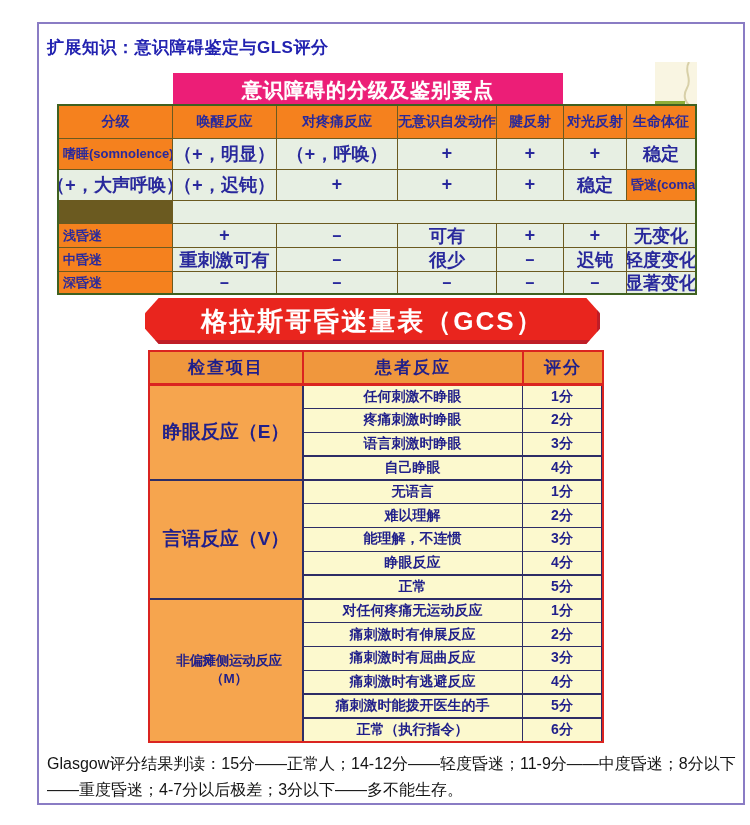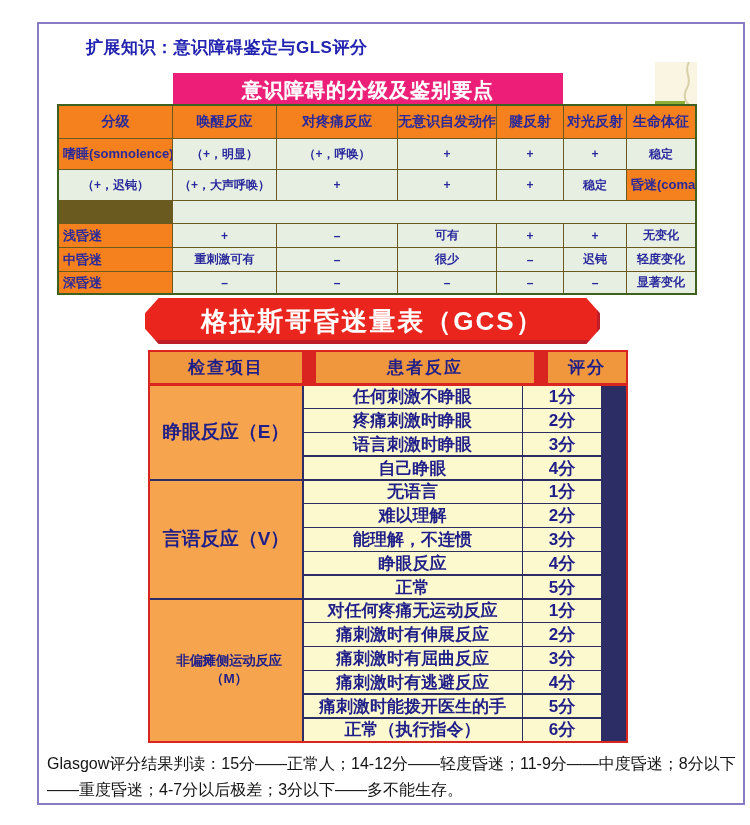--- a/index.html
+++ b/index.html
@@ -7,21 +7,21 @@
     width:750px;height:825px;position:relative;background:#ffffff;
     font-family:"Liberation Sans","DejaVu Sans",sans-serif;
     overflow:hidden;
   }
   .frame{
     position:absolute;left:37px;top:22px;width:704px;height:779px;
     border:2px solid var(--frame,#8a7cc4);
   }
   .title{
     position:absolute;left:47px;top:36px;
-    font-size:17px;font-weight:bold;color:#2222b0;letter-spacing:.5px;margin-left:39px;
+    font-size:17px;font-weight:bold;color:#2222b0;letter-spacing:.5px;
   }
   .decoration{
     position:absolute;left:655px;top:62px;width:42px;height:43px;
     background:#f9f5e2;overflow:hidden;
   }
   .decoration svg{display:block;}
   .banner1{
     position:absolute;left:173px;top:73px;width:390px;height:35px;
     background:var(--pink,#ec1e77);
     color:#fff;font-size:20px;font-weight:bold;letter-spacing:1px;
@@ -42,40 +42,40 @@
     display:flex;align-items:center;justify-content:center;text-align:center;
     padding:0 0;overflow:hidden;
   }
   .t1-level{
     background:var(--t1orange,#f5811e);color:var(--t1navy,#29299c);
     font-weight:bold;font-size:13px;
     display:flex;align-items:center;padding-left:4px;overflow:hidden;white-space:nowrap;
   }
   .t1-cell{
     background:var(--t1cell,#e7efe3);color:var(--t1navy,#29299c);
-    font-weight:bold;font-size:12px;
-    display:flex;align-items:center;justify-content:center;overflow:hidden;white-space:nowrap;
+    font-weight:bold;font-size:18px;
+    display:flex;align-items:center;justify-content:center;overflow:hidden;white-space:nowrap;font-family:Liberation Mono, monospace;
   }
   .t1-cell.merged{grid-column:2 / 8;}
   
   .banner2{
     position:absolute;left:145px;top:298px;width:455px;height:46px;
     background:var(--red,#e9251e);
     clip-path:polygon(3% 0,97% 0,100% 33%,100% 67%,97% 100%,3% 100%,0 67%,0 33%);
     color:#fff;font-size:26px;font-weight:bold;letter-spacing:2px;
     display:flex;align-items:center;justify-content:center;
     box-shadow:inset -3px -4px 0 rgba(140,20,50,.45);
   }
   
   .table2{
     position:absolute;left:148px;top:350px;
     border:2.5px solid var(--t2red,#da2420);background:var(--t2red,#da2420);
   }
   .t2-head{
-    display:grid;grid-template-columns:152px 218px 78px;gap:14px;
+    display:grid;grid-template-columns:152px 218px 78px;gap:2px;
     background:var(--t2red,#da2420);
   }
   .t2-hd{
     height:31px;background:var(--t2hd,#f0973d);color:var(--t2navy,#201f8a);
     font-size:17px;font-weight:bold;letter-spacing:2px;
     display:flex;align-items:center;justify-content:center;
   }
   .t2-body{
     display:grid;grid-template-columns:152px 218px 78px;
     grid-auto-rows:22.3px;gap:1.5px;
@@ -83,21 +83,21 @@
   }
   .t2-item{
     background:var(--t2item,#f6a54e);color:var(--t2navy,#201f8a);
     font-weight:bold;font-size:19px;
     display:flex;align-items:center;justify-content:center;text-align:center;
     padding:0 2px;overflow:hidden;
   }
   .t2-item.long{font-size:13.5px;letter-spacing:-.3px;}
   .t2-resp,.t2-score{
     background:var(--t2cell,#fcf9ce);color:var(--t2navy,#201f8a);
-    font-weight:bold;font-size:17px;
+    font-weight:bold;font-size:14px;
     display:flex;align-items:center;justify-content:center;overflow:hidden;white-space:nowrap;
   }
   
   .footer{
     position:absolute;left:47px;top:751px;width:694px;
     font-size:16px;line-height:26px;color:#141414;
   }
 </style>
 </head>
 <body style="--frame: #8a7cc4; --pink: #ec1e77; --red: #e9251e; --t1orange: #f5811e; --t1cell: #e7efe3; --t1navy: #29299c; --t2hd: #f0973d; --t2item: #f6a54e; --t2cell: #fcf9ce; --t2red: #da2420; --t2navy: #201f8a;">
@@ -123,22 +123,22 @@
     <div class="t1-hd">腱反射</div>
     <div class="t1-hd">对光反射</div>
     <div class="t1-hd">生命体征</div>
     <div class="t1-level">嗜睡(somnolence)</div>
     <div class="t1-cell">（+，明显）</div>
     <div class="t1-cell">（+，呼唤）</div>
     <div class="t1-cell">+</div>
     <div class="t1-cell">+</div>
     <div class="t1-cell">+</div>
     <div class="t1-cell">稳定</div>
+    <div class="t1-cell">（+，大声呼唤）</div>
     <div class="t1-cell">（+，迟钝）</div>
-    <div class="t1-cell">（+，大声呼唤）</div>
     <div class="t1-cell">+</div>
     <div class="t1-cell">+</div>
     <div class="t1-cell">+</div>
     <div class="t1-cell">稳定</div>
     <div class="t1-level">昏迷(coma)</div>
     <div class="t1-cell merged"></div>
     <div class="t1-level">浅昏迷</div>
     <div class="t1-cell">+</div>
     <div class="t1-cell">–</div>
     <div class="t1-cell">可有</div>

